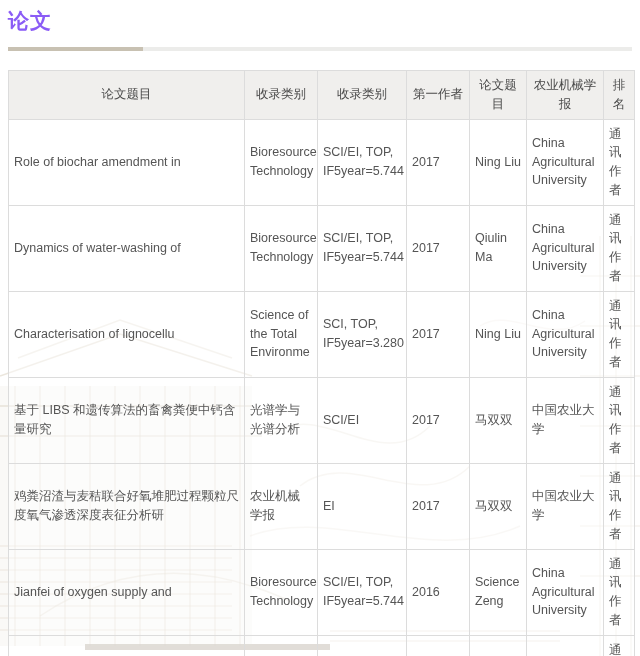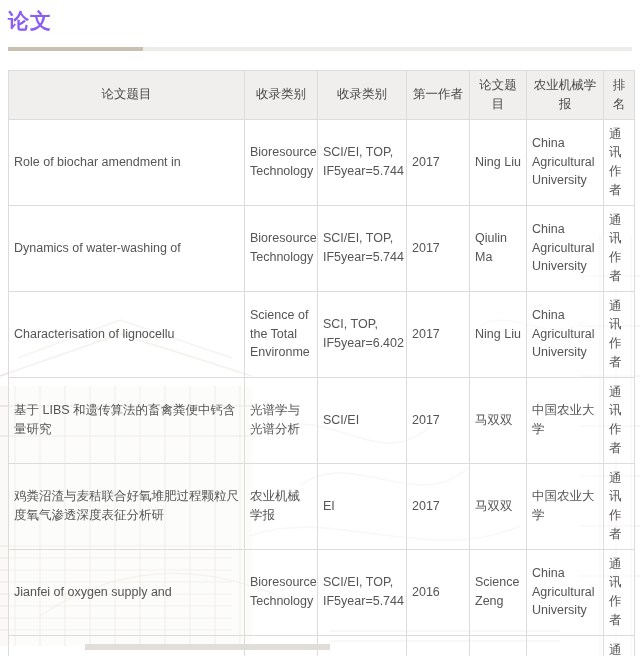--- a/index.html
+++ b/index.html
@@ -101,21 +101,21 @@
         <td class="c-journal">Bioresource Technology</td>
         <td class="c-cat">SCI/EI, TOP, IF5year=5.744</td>
         <td class="c-year">2017</td>
         <td class="c-author">Qiulin Ma</td>
         <td class="c-aff">China Agricultural University</td>
         <td class="c-rank">通讯作者</td>
       </tr>
       <tr class="r-en">
         <td class="c-title">Characterisation of lignocellu</td>
         <td class="c-journal">Science of the Total Environme</td>
-        <td class="c-cat">SCI, TOP, IF5year=6.402</td>
+        <td class="c-cat">SCI, TOP, IF5year=3.280</td>
         <td class="c-year">2017</td>
         <td class="c-author">Ning Liu</td>
         <td class="c-aff">China Agricultural University</td>
         <td class="c-rank">通讯作者</td>
       </tr>
       <tr class="r-cn">
         <td class="c-title">基于 LIBS 和遗传算法的畜禽粪便中钙含量研究</td>
         <td class="c-journal">光谱学与光谱分析</td>
         <td class="c-cat">SCI/EI</td>
         <td class="c-year">2017</td>

